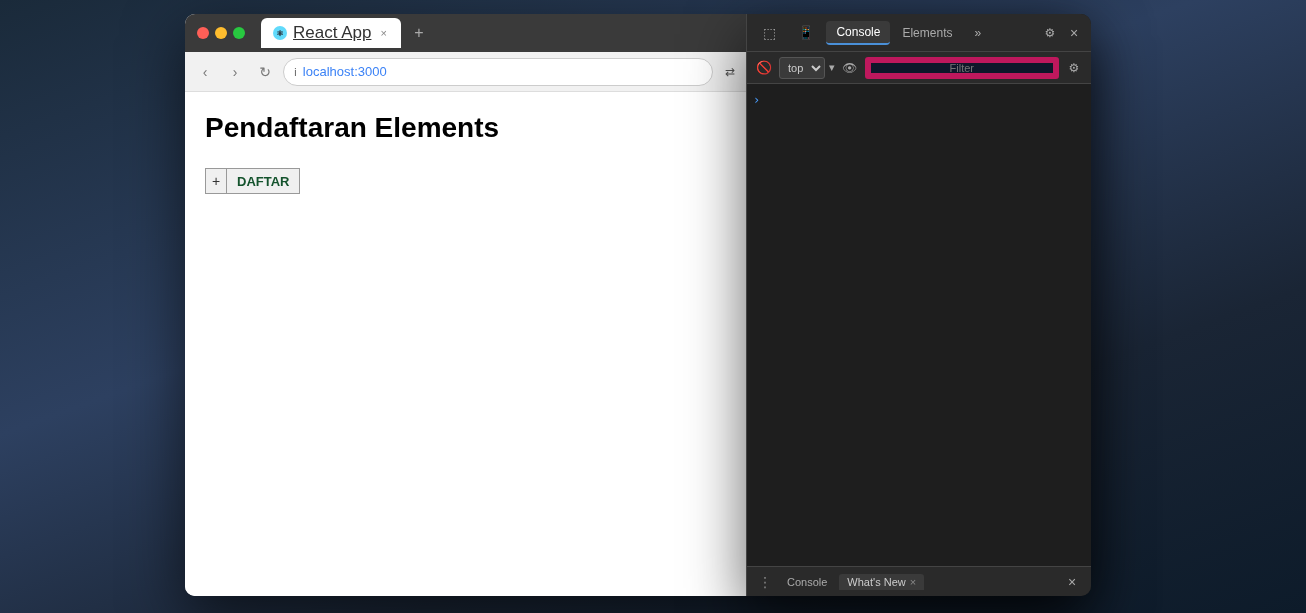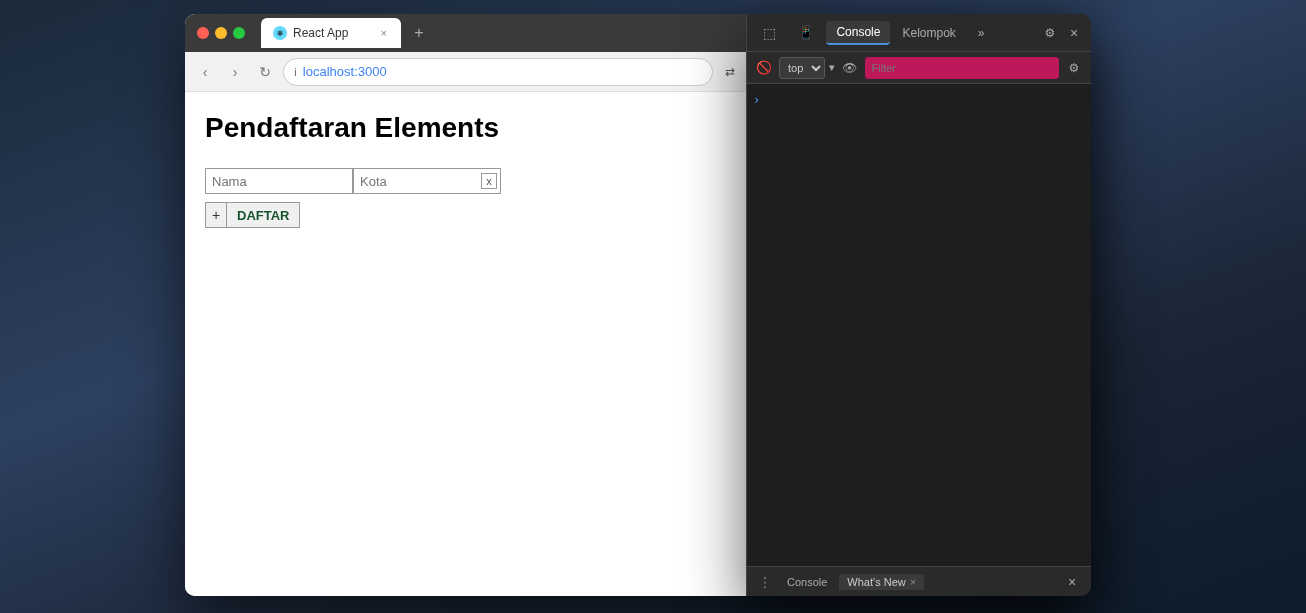--- a/index.html
+++ b/index.html
@@ -103,21 +103,22 @@
       color: #282c34;
       font-weight: bold;
       flex-shrink: 0;
     }
 
     .tab-title {
       flex: 1;
       white-space: nowrap;
       overflow: hidden;
       text-overflow: ellipsis;
-      font-size: 12px;
+      font-size: 17px;
+      text-decoration: underline;
     }
 
     .tab-close {
       font-size: 11px;
       color: #888;
       cursor: pointer;
       padding: 2px;
     }
 
     .new-tab-btn {
@@ -351,27 +352,28 @@
       color: #ccc;
       border: 1px solid #555;
       border-radius: 3px;
       padding: 2px 4px;
       font-size: 11px;
       height: 22px;
     }
 
     .devtools-filter {
       flex: 1;
-      background: #be185d;
-      border: 1px solid #be185d;
+      background: #0f172a;
+      border: 6px solid #be185d;
       border-radius: 3px;
       color: #ccc;
       font-size: 11px;
       height: 22px;
       padding: 0 6px;
+      text-align: center;
     }
 
     .devtools-body {
       flex: 1;
       background: #1e1e1e;
       padding: 6px;
       position: relative;
     }
 
     .devtools-prompt {
@@ -502,42 +504,35 @@
       <div class="ext-icon">🔄</div>
       <div class="ext-icon">📧</div>
       <div class="ext-icon">🐧</div>
       <div class="ext-icon">⋮</div>
     </div>
   </div>
 
   <div class="page-content">
     <h1 class="page-title">Pendaftaran Elements</h1>
 
-    <div class="form-row">
-      <input class="form-input input-nama" type="text" placeholder="Nama" style="">
-      <div class="input-kota-wrapper">
-        <input class="kota-input" type="text" placeholder="Kota" style="">
-        <button class="kota-clear-btn">x</button>
-      </div>
-    </div>
 
     <div class="btn-row">
       <button class="btn-add">+</button>
       <button class="btn-daftar">DAFTAR</button>
     </div>
   </div>
 </div>
 
 <div class="devtools-panel">
 
   <div class="devtools-header">
     <div class="devtools-tab" style="font-size:14px; color:#aaa;">⬚</div>
     <div class="devtools-tab" style="font-size:13px; color:#aaa;">📱</div>
     <div class="devtools-tab active">Console</div>
-    <div class="devtools-tab">Kelompok</div>
+    <div class="devtools-tab">Elements</div>
     <div class="devtools-tab">»</div>
     <div class="devtools-header-right">
       <button class="devtools-icon-btn">⚙</button>
       <button class="devtools-icon-btn" style="font-size:14px;">×</button>
     </div>
   </div>
 
   <div class="devtools-toolbar">
     <button class="devtools-icon-btn" style="font-size:13px;">🚫</button>
     <select class="devtools-select">

